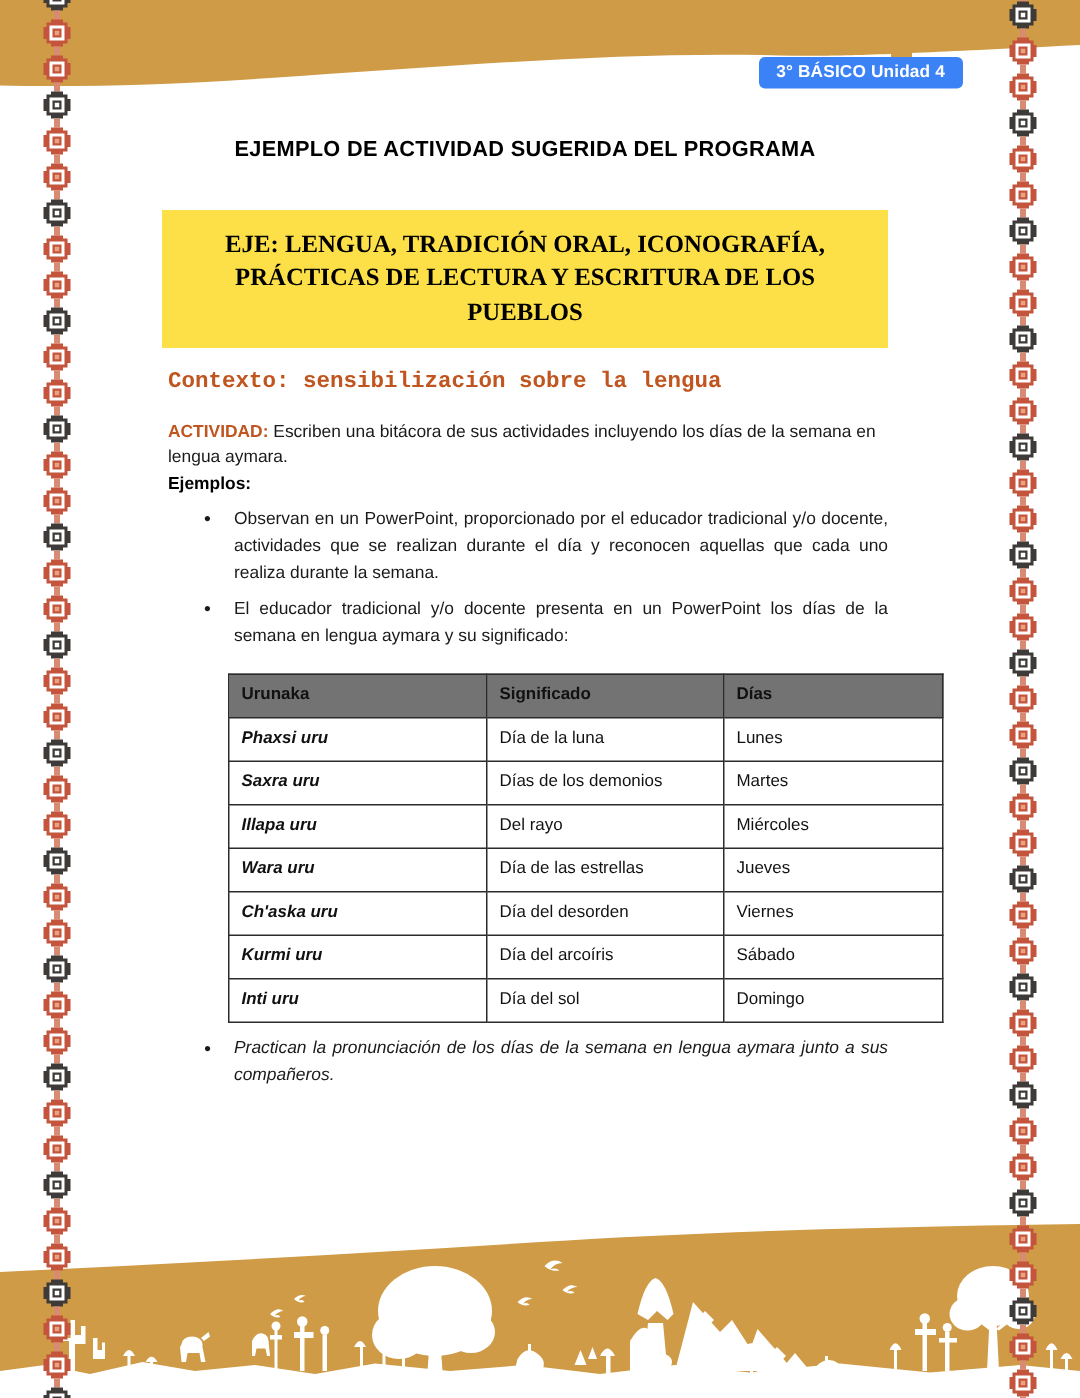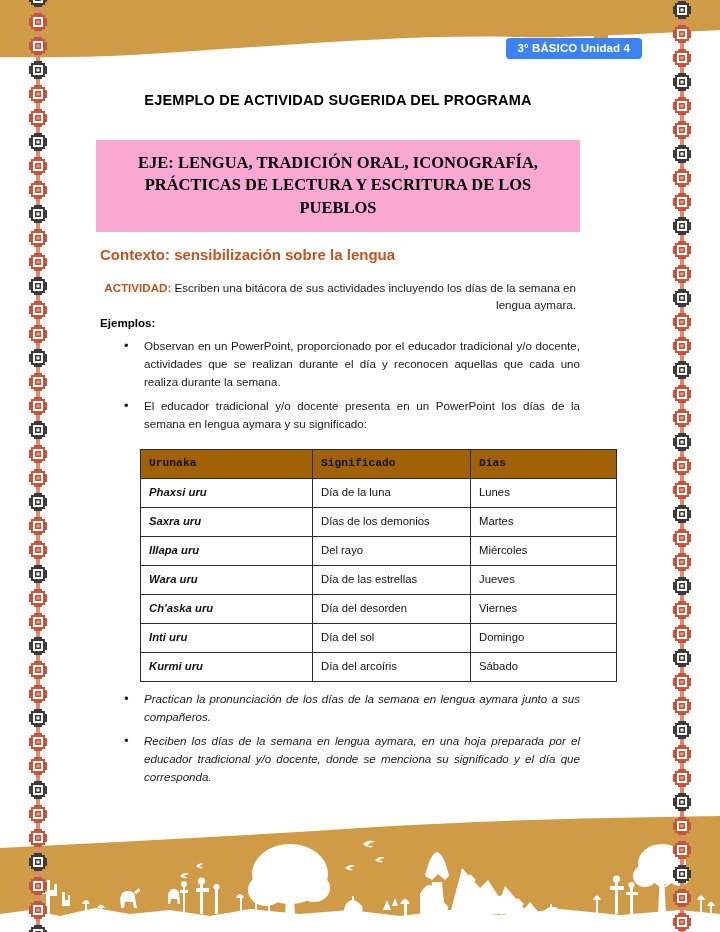--- a/index.html
+++ b/index.html
@@ -49,60 +49,61 @@
     z-index: 3;
     overflow: hidden;
   }
   .side-border.left  { left: 18px; }
   .side-border.right { right: 18px; }
   .side-border svg { display: block; }
 
   
   .content {
     position: absolute;
-    top: 0; left: 0;
+    top: 0; left: 12px;
     width: 668px;
     z-index: 4;
     padding: 4px;
   }
 
   .doc-title {
     text-align: center;
     font-size: 14.5px;
     font-weight: bold;
     color: #000000;
     margin: 88px 0 0 0;
     letter-spacing: .2px;
   }
 
   .eje-banner {
     margin: 32px 92px 0 92px;
-    background: #f9a8d4;
+    background: #fde047;
     color: #000000;
     text-align: center;
     font-family: "Liberation Serif", serif;
     font-weight: bold;
     font-size: 16.5px;
     line-height: 1.35;
     padding: 12px 14px 13px 14px;
   }
 
   .contexto {
     margin: 14px 0 14px 96px;
     font-size: 15px;
     font-weight: bold;
     color: #C0551F;
+    font-family: Liberation Mono, monospace;
   }
 
   .actividad {
     margin: 16px 96px 0 96px;
     font-size: 11.6px;
     line-height: 1.5;
     color: #1a1a1a;
-    text-align: right;
+    text-align: left;
   }
   .actividad .lbl {
     color: #C0551F;
     font-weight: bold;
   }
 
   .ejemplos {
     margin: 2px 16px 0 96px;
     font-size: 11.6px;
     font-weight: bold;
@@ -143,23 +144,22 @@
   table.days th, table.days td {
     border: 1px solid #2b2b2b;
     font-size: 11.3px;
     padding: 5px 8px 6px 8px;
     height: 17px;
     color: #111111;
     text-align: left;
     vertical-align: middle;
   }
   table.days th {
-    background: #a16207;
-    font-weight: bold;
-    font-family: Liberation Mono, monospace;
+    background: #737373;
+    font-weight: bold;
   }
   table.days td.term {
     font-weight: bold;
     font-style: italic;
   }
   table.days col.c1 { width: 172px; }
   table.days col.c2 { width: 158px; }
   table.days col.c3 { width: 146px; }
 
   .after-table { margin-top: 16px; font-style: italic; }
@@ -350,35 +350,34 @@
         <td class="term">Wara uru</td>
         <td>Día de las estrellas</td>
         <td>Jueves</td>
       </tr>
       <tr>
         <td class="term">Ch'aska uru</td>
         <td>Día del desorden</td>
         <td>Viernes</td>
       </tr>
       <tr>
+        <td class="term">Kurmi uru</td>
+        <td>Día del arcoíris</td>
+        <td>Sábado</td>
+      </tr>
+      <tr>
         <td class="term">Inti uru</td>
         <td>Día del sol</td>
         <td>Domingo</td>
       </tr>
-      <tr>
-        <td class="term">Kurmi uru</td>
-        <td>Día del arcoíris</td>
-        <td>Sábado</td>
-      </tr>
     </tbody>
   </table>
 
   <ul class="bullets after-table">
     <li>Practican la pronunciación de los días de la semana en lengua aymara junto a sus compañeros.</li>
-    <li>Reciben los días de la semana en lengua aymara, en una hoja preparada por el educador tradicional y/o docente, donde se menciona su significado y el día que corresponda.</li>
   </ul>
 
 </div>
 
 <div class="bottom-band">
   <svg width="720" height="126" viewBox="0 0 720 126" xmlns="http://www.w3.org/2000/svg">
     <path d="M0,42 C120,36 240,30 360,22 C470,15 580,12 720,10 L720,126 L0,126 Z" fill="#CF9B46"></path>
 
     <g fill="#FFFFFF">
       <path d="M0,108 L30,104 L60,110 L95,102 L130,108 L170,104 L210,110 L250,103 L300,108 L350,104 L400,110 L450,104 L500,109 L560,103 L620,109 L680,104 L720,108 L720,126 L0,126 Z"></path>

